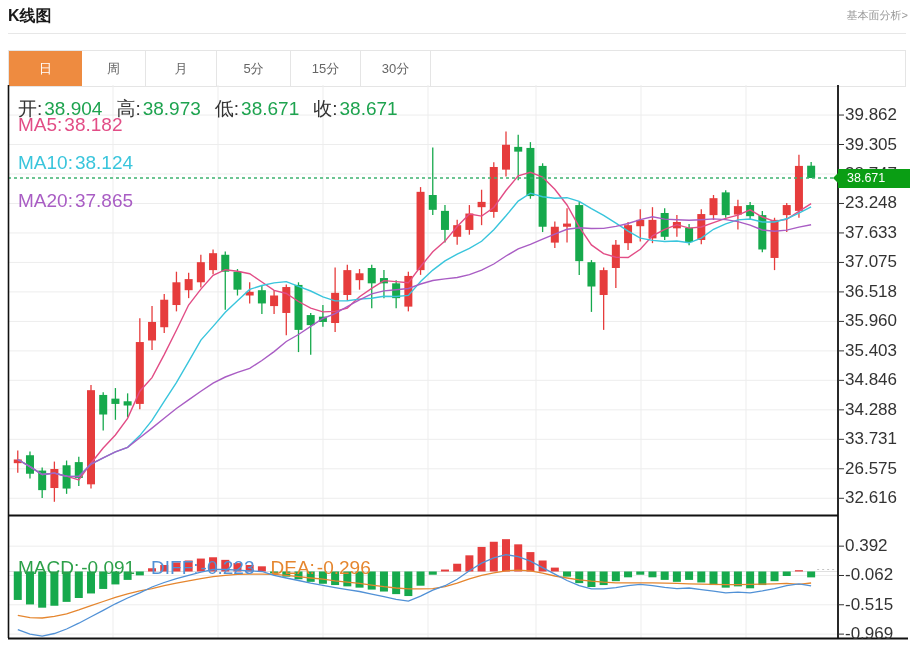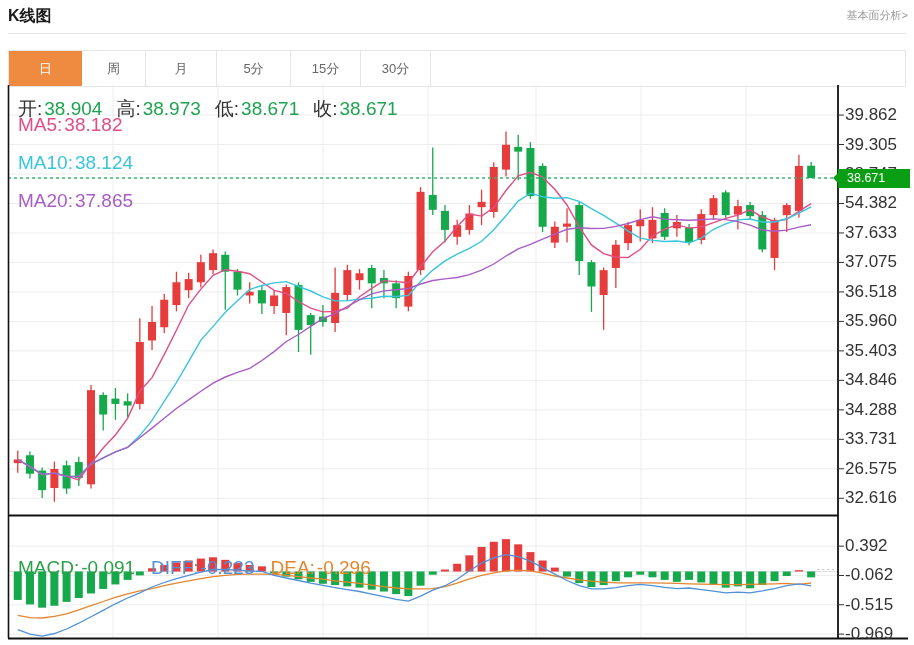--- a/index.html
+++ b/index.html
@@ -331,21 +331,21 @@
 <div class="abs legend" id="legend-macd">
     <span><span class="lg-label" style="color: rgb(44, 160, 73);">MACD:</span><span class="lg-val" style="color: rgb(44, 160, 73);">-0.091</span></span>
     <span><span class="lg-label" style="color: rgb(81, 145, 214);">DIFF:</span><span class="lg-val" style="color: rgb(81, 145, 214);">-0.223</span></span>
     <span><span class="lg-label" style="color: rgb(229, 134, 47);">DEA:</span><span class="lg-val" style="color: rgb(229, 134, 47);">-0.296</span></span>
   </div>
 
 <div id="yticks">
     <div class="ytick" style="top: 108.042px;">39.862</div>
     <div class="ytick" style="top: 137.502px;">39.305</div>
     <div class="ytick" style="top: 167.015px;">38.747</div>
-    <div class="ytick" style="top: 196.475px;">54.382</div>
+    <div class="ytick" style="top: 196.475px;">23.248</div>
     <div class="ytick" style="top: 225.935px;">37.633</div>
     <div class="ytick" style="top: 255.448px;">37.075</div>
     <div class="ytick" style="top: 284.908px;">36.518</div>
     <div class="ytick" style="top: 314.421px;">35.960</div>
     <div class="ytick" style="top: 343.881px;">35.403</div>
     <div class="ytick" style="top: 373.341px;">34.846</div>
     <div class="ytick" style="top: 402.854px; text-align: center;">34.288</div>
     <div class="ytick" style="top: 432.314px;">33.731</div>
     <div class="ytick" style="top: 461.774px;">26.575</div>
     <div class="ytick" style="top: 491.287px;">32.616</div>

